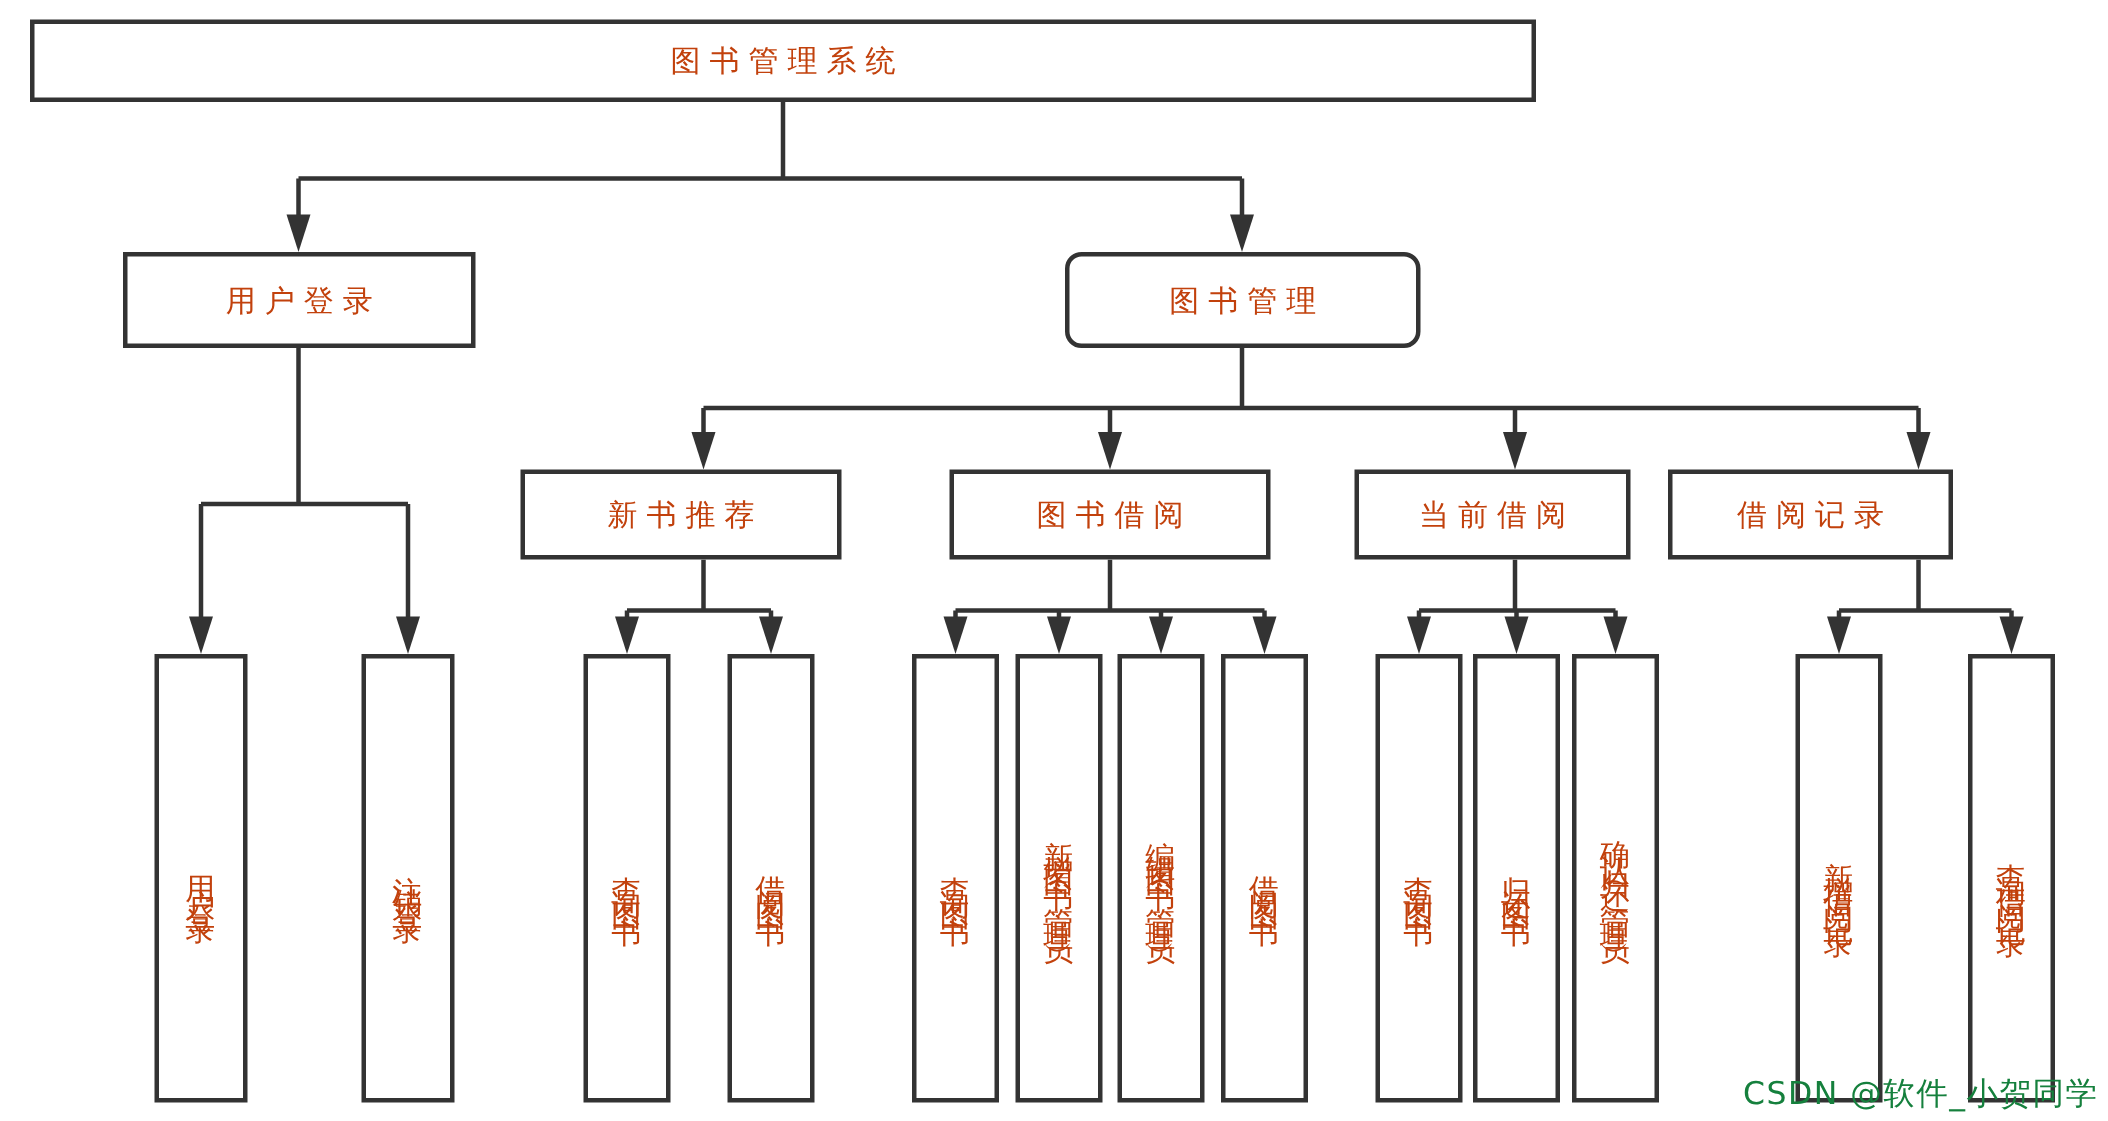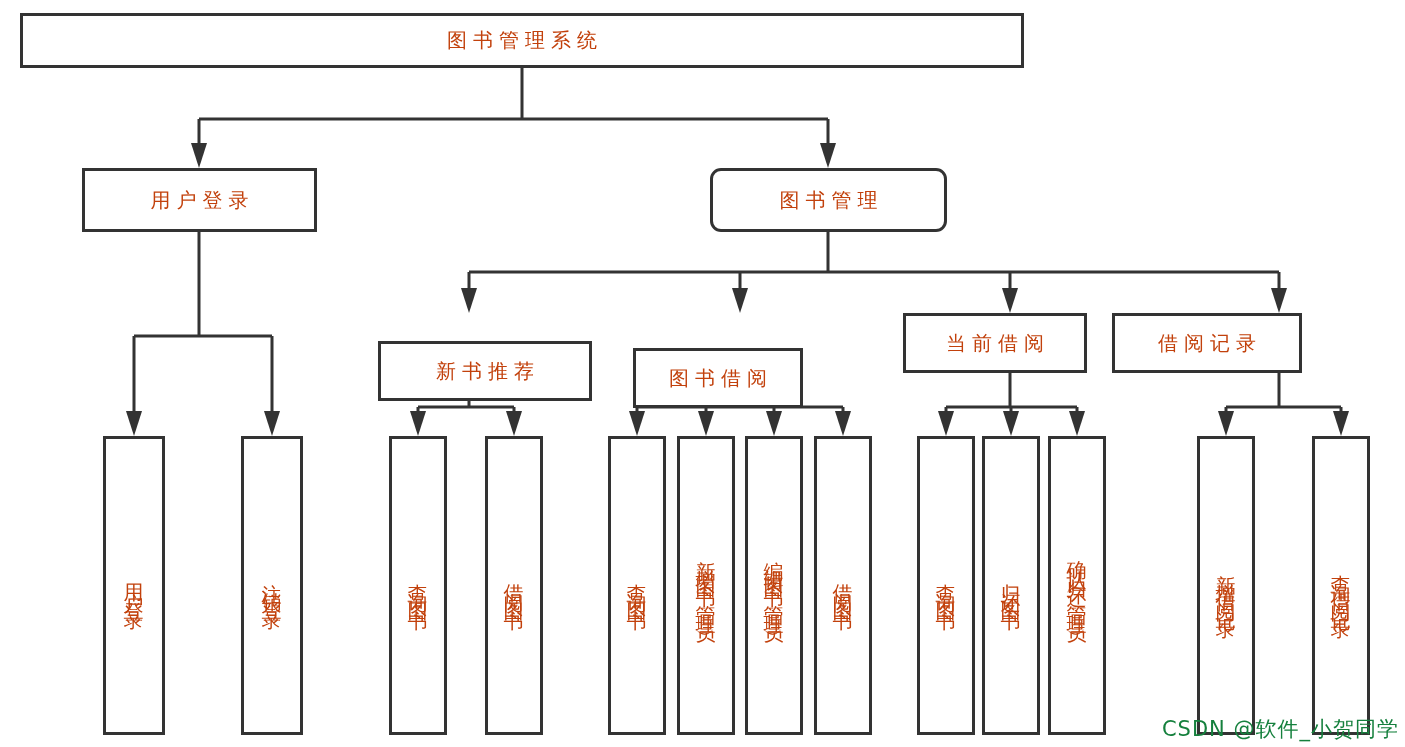--- a/index.html
+++ b/index.html
@@ -68,24 +68,24 @@
     <span>图书管理系统</span>
   </div>
 
   <div class="box hbox" style="left:82px; top:168px; width:235px; height:64px;">
     <span>用户登录</span>
   </div>
   <div class="box hbox" style="left:710px; top:168px; width:237px; height:64px;border-radius:11px;">
     <span>图书管理</span>
   </div>
 
-  <div class="box hbox" style="left:378px; top:313px; width:214px; height:60px;margin-top:28px;">
+  <div class="box hbox" style="left:347px; top:313px; width:214px; height:60px;">
     <span>新书推荐</span>
   </div>
-  <div class="box hbox" style="left:633px; top:313px; width:170px; height:60px;margin-top:35px;">
+  <div class="box hbox" style="left:633px; top:313px; width:214px; height:60px;">
     <span>图书借阅</span>
   </div>
   <div class="box hbox" style="left:903px; top:313px; width:184px; height:60px;">
     <span>当前借阅</span>
   </div>
   <div class="box hbox" style="left:1112px; top:313px; width:190px; height:60px;">
     <span>借阅记录</span>
   </div>
 
   <div class="box vbox" style="left:103px; top:436px; width:62px; height:299px;">

